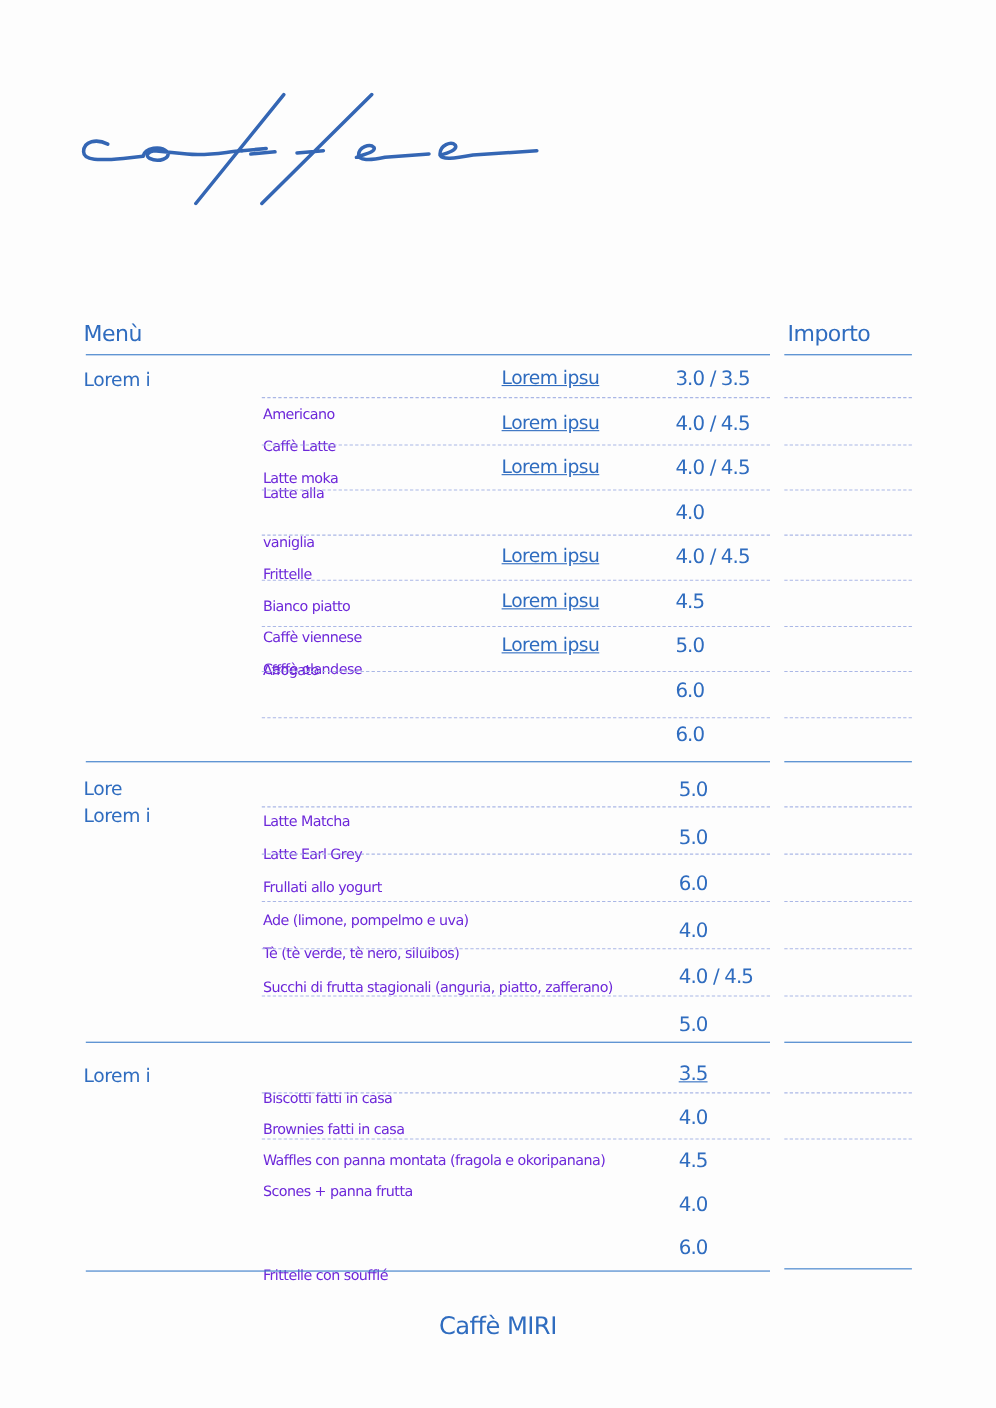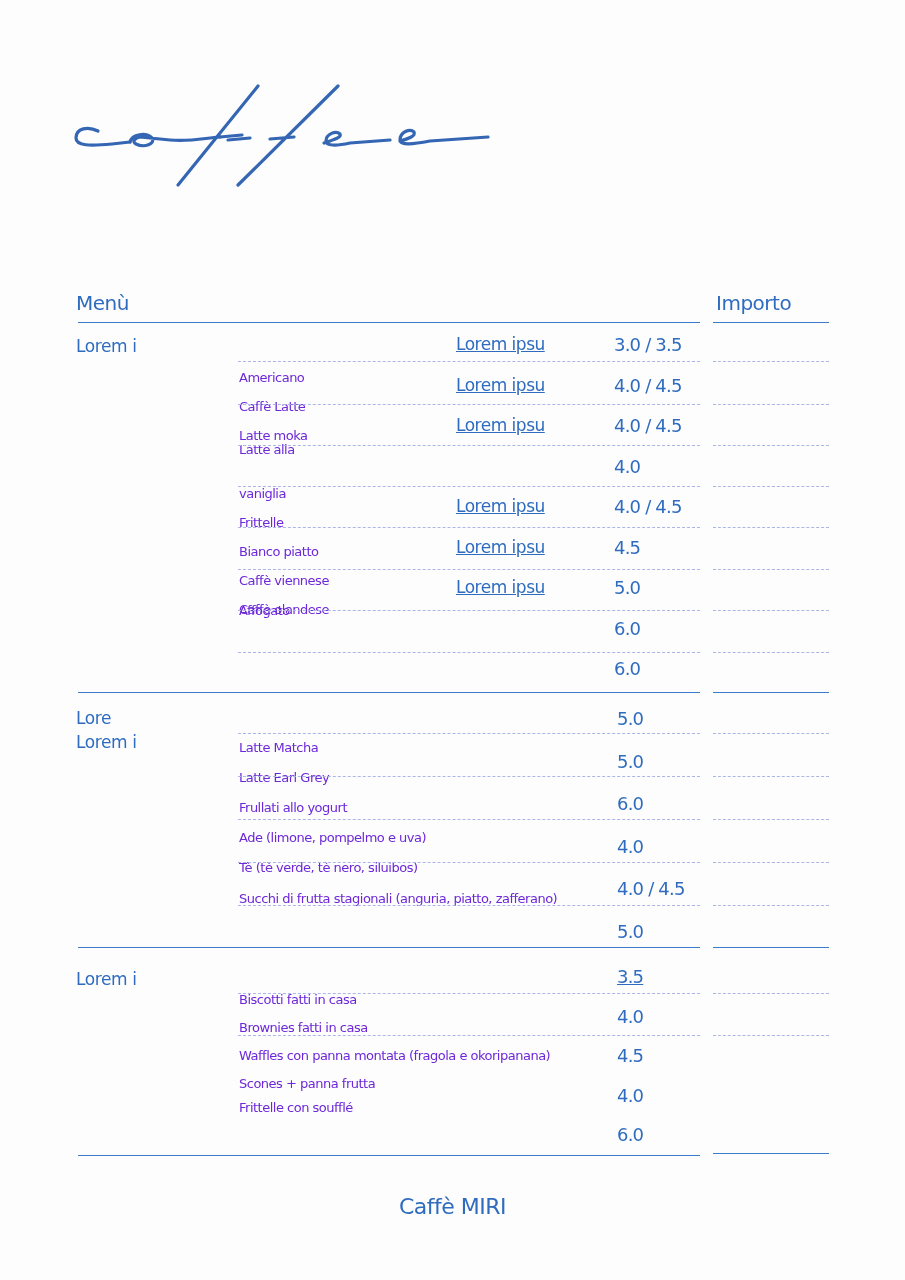--- a/index.html
+++ b/index.html
@@ -124,21 +124,21 @@
 
 <div class="solid" style="left:78px; top:947px; width:622px;"></div>
 <div class="solid" style="left:713px; top:947px; width:116px;"></div>
 
 <div class="abs cat" style="left:76px; top:967px;">Lorem i</div>
 
 <div class="abs item" style="left:239px; top:992px;">Biscotti fatti in casa</div>
 <div class="abs item" style="left:239px; top:1020px;">Brownies fatti in casa</div>
 <div class="abs item" style="left:239px; top:1048px;">Waffles con panna montata (fragola e okoripanana)</div>
 <div class="abs item" style="left:239px; top:1076px;">Scones + panna frutta</div>
-<div class="abs item" style="left:239px; top:1100px;text-align:center;">Frittelle con soufflé</div>
+<div class="abs item" style="left:239px; top:1153px;text-align:center;">Frittelle con soufflé</div>
 
 <div class="abs price" style="left:617px; top:966px;text-decoration:underline;">3.5</div>
 <div class="abs price" style="left:617px; top:1006px;">4.0</div>
 <div class="abs price" style="left:617px; top:1045px;">4.5</div>
 <div class="abs price" style="left:617px; top:1085px;">4.0</div>
 <div class="abs price" style="left:617px; top:1124px;">6.0</div>
 
 <div class="dash" style="left:238px; top:993px; width:462px;"></div>
 <div class="dash" style="left:713px; top:993px; width:116px;"></div>
 <div class="dash" style="left:238px; top:1035px; width:462px;"></div>

